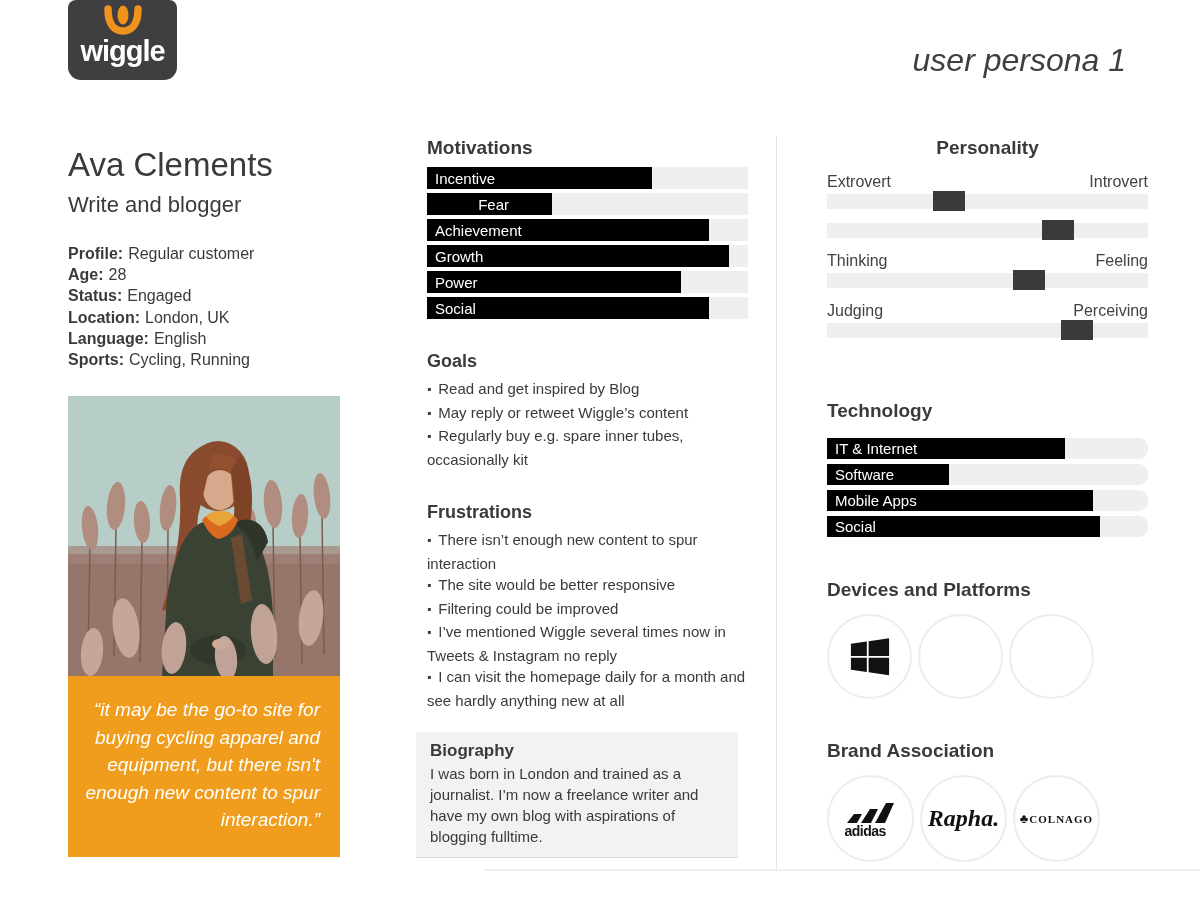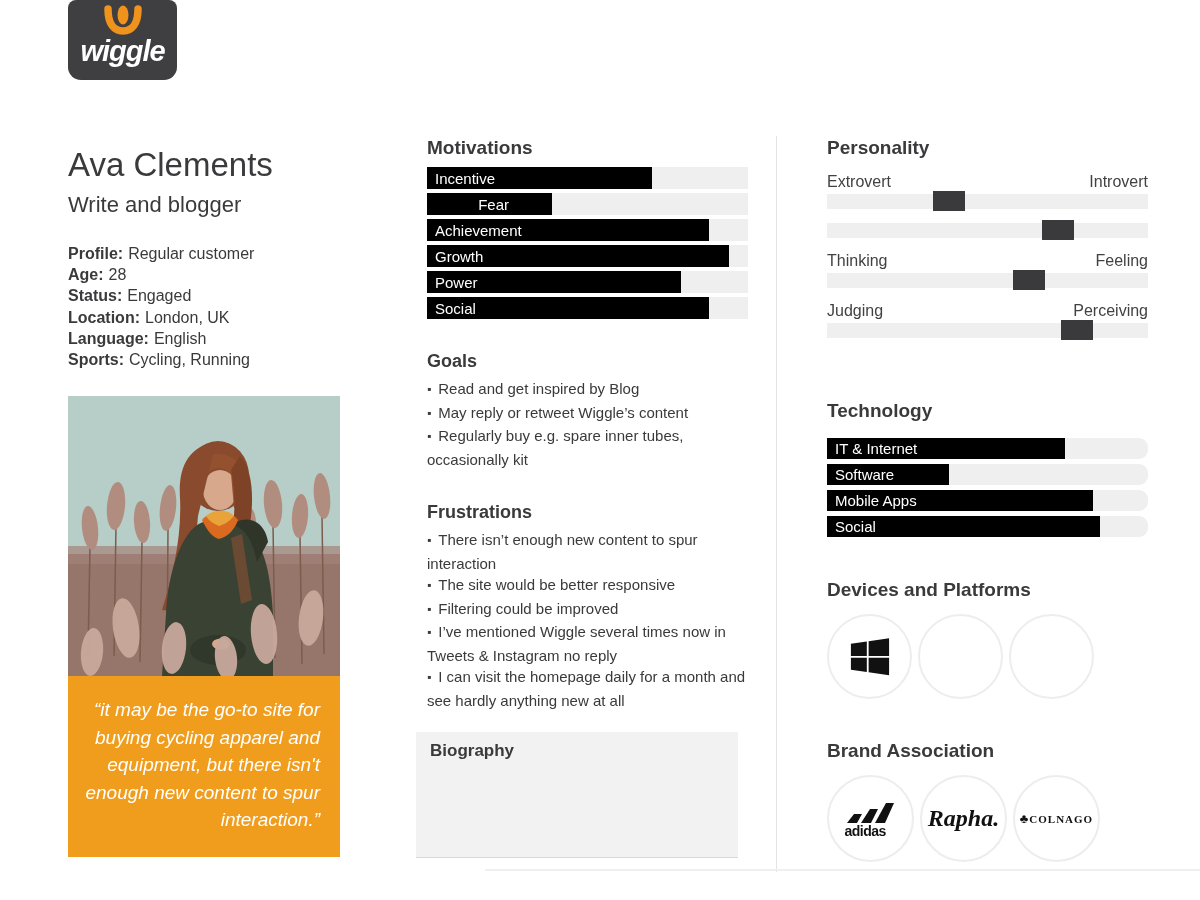--- a/index.html
+++ b/index.html
@@ -4,21 +4,21 @@
 <style>
   * { margin:0; padding:0; box-sizing:border-box; }
   html,body { background:#ffffff; }
   body { font-family:"Liberation Sans", sans-serif; color:#3a3a3c; }
   .canvas { position:relative; width:1200px; height:900px; background:#fff; overflow:hidden; }
 
   
   .logo { position:absolute; left:68px; top:0; width:109px; height:80px; background:#3f3e40;
           border-radius:8px 8px 13px 13px; display:flex; flex-direction:column; align-items:center; justify-content:flex-start; }
   .logo-glyph { margin-top:5px; }
-  .logo-word { color:#fff; font-size:29px; font-weight:bold; letter-spacing:-1px; line-height:1; margin-top:-2px;font-style:italic; }
+  .logo-word { color:#fff; font-size:29px; font-weight:bold; letter-spacing:-1px; line-height:1; margin-top:-2px; }
   .page-title { position:absolute; right:74px; top:42px; font-size:32px; font-style:italic; color:#3f3f41; }
 
   
   .persona-name { position:absolute; left:68px; top:146px; font-size:33px; color:#3a3a3c; }
   .persona-role { position:absolute; left:68px; top:192px; font-size:22px; color:#3a3a3c; }
   .profile-fields { position:absolute; left:68px; top:243px; font-size:16px; line-height:21.2px; }
   .pf-row b { margin-right:5px; }
   .photo { position:absolute; left:68px; top:396px; width:272px; height:280px; overflow:hidden; }
   .quote-box { position:absolute; left:68px; top:676px; width:272px; height:181px; background:#f09d1d;
                padding:20px 20px 0 16px; }
@@ -43,21 +43,21 @@
   .bio-box { position:absolute; left:416px; top:732px; width:322px; height:126px; background:#f2f2f2;
              padding:9px 14px; border-bottom:1px solid #d9d9d9; }
   .bio-box .sec-title { font-size:17px; }
   .bio-text { font-size:15px; line-height:21px; margin-top:2px; }
 
   
   .v-divider { position:absolute; left:776px; top:136px; width:1px; height:736px; background:#e3e3e3; }
   .bottom-line { position:absolute; left:485px; top:869px; width:715px; height:2px; background:#efefef; }
 
   
-  .personality { position:absolute; left:827px; top:137px; width:321px; }
+  .personality { position:absolute; left:827px; top:137px; width:321px;text-align:center; }
   .scale { margin-top:14px; }
   .scale-labels { display:flex; justify-content:space-between; font-size:16px; color:#424244; margin-bottom:3px; }
   .scale-track { position:relative; height:15px; background:#efefef; }
   .scale-handle { position:absolute; top:-3px; width:32px; height:20px; background:#3a3a3c; transform:translateX(-50%); }
 
   .technology { position:absolute; left:827px; top:400px; width:321px; }
   .technology .hbar-list { margin-top:16px; }
 
   .devices { position:absolute; left:827px; top:579px; width:321px; }
   .circle-row { display:flex; gap:6px; margin-top:13px; }
@@ -78,20 +78,21 @@
 
 <div class="canvas">
 
   <div class="logo">
     <svg class="logo-glyph" width="46" height="34" viewBox="0 0 46 34">
       <path d="M8 4 C8 19 14 26 23 26 C32 26 38 19 38 4" stroke="#f0931d" stroke-width="7.5" fill="none" stroke-linecap="round"></path>
       <ellipse cx="23" cy="10" rx="5.5" ry="9.5" fill="#f0931d"></ellipse>
     </svg>
     <div class="logo-word">wiggle</div>
   </div>
+  <div class="page-title">user persona 1</div>
 
   <div class="persona-name">Ava Clements</div>
   <div class="persona-role">Write and blogger</div>
 
   <div class="profile-fields">
 
       <div class="pf-row"><b>Profile:</b><span>Regular customer</span></div>
 
       <div class="pf-row"><b>Age:</b><span>28</span></div>
 
@@ -218,20 +219,21 @@
     <li>There isn’t enough new content to spur interaction</li>
         <li>The site would be better responsive</li>
         <li>Filtering could be improved</li>
         <li>I’ve mentioned Wiggle several times now in Tweets &amp; Instagram no reply</li>
         <li>I can visit the homepage daily for a month and see hardly anything new at all</li>
       </ul>
   </div>
 
   <div class="bio-box">
     <div class="sec-title">Biography</div>
+    <div class="bio-text">I was born in London and trained as a journalist. I’m now a freelance writer and have my own blog with aspirations of blogging fulltime.</div>
   </div>
 
   <div class="v-divider"></div>
   <div class="bottom-line"></div>
 
   <div class="personality">
     <div class="sec-title" style="font-size:19px">Personality</div>
     <div>
 
         <div class="scale">

